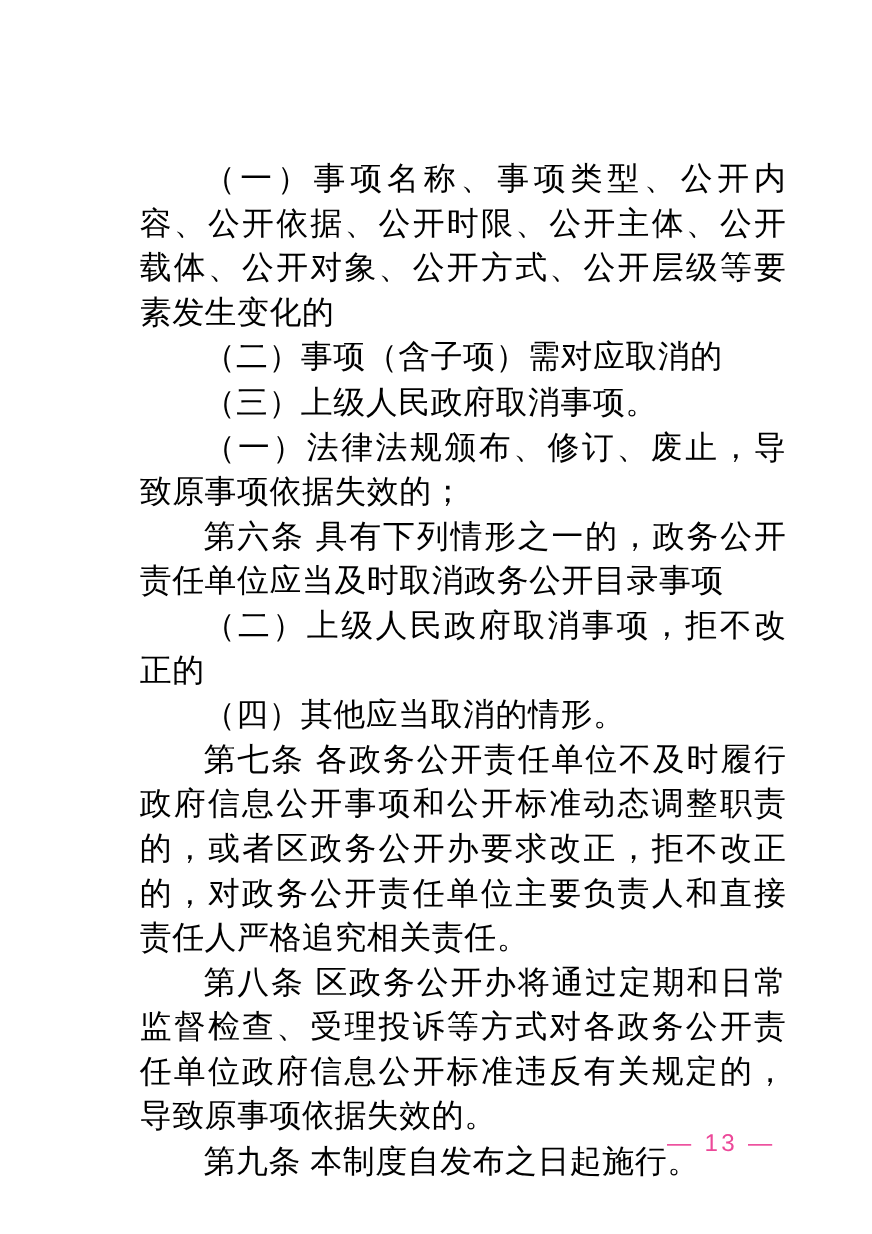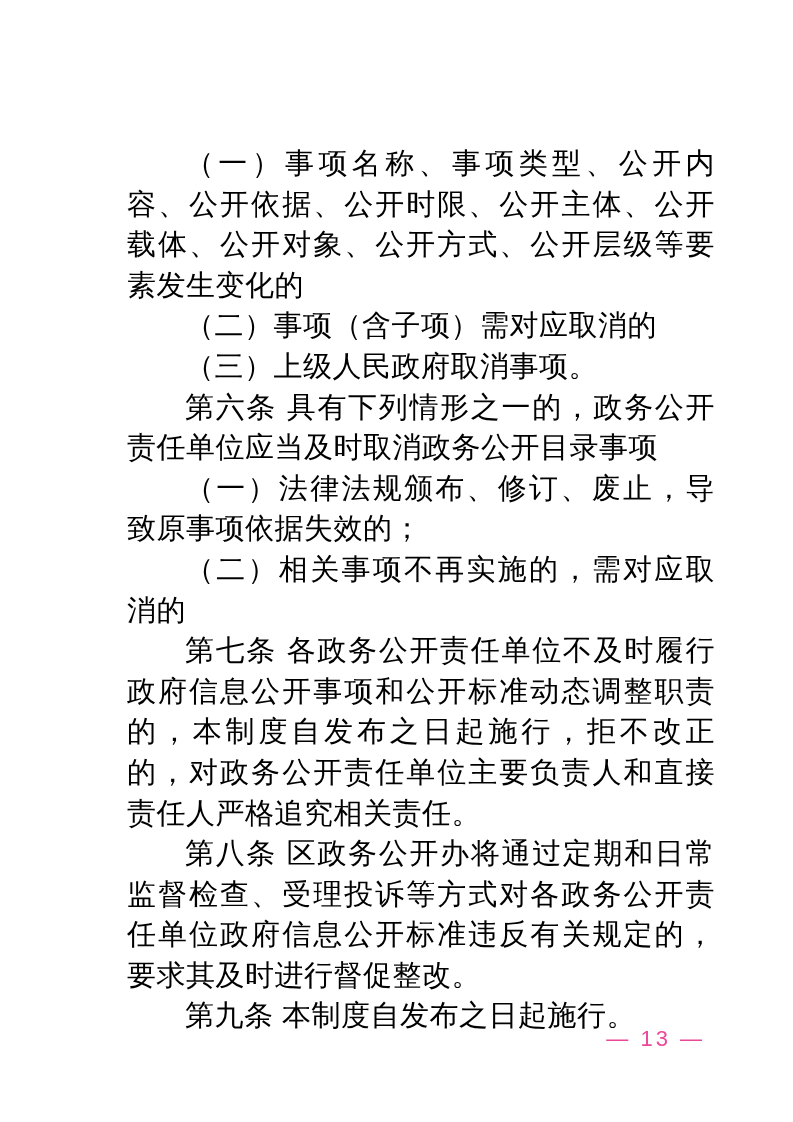--- a/index.html
+++ b/index.html
@@ -44,21 +44,22 @@
   }
 </style>
 </head>
 <body>
 
 <div class="page">
   <div class="content">
     <p>（一）事项名称、事项类型、公开内容、公开依据、公开时限、公开主体、公开载体、公开对象、公开方式、公开层级等要素发生变化的</p>
     <p>（二）事项（含子项）需对应取消的</p>
     <p>（三）上级人民政府取消事项。</p>
+    <p>（一）法律法规颁布、修订、废止，导致原事项依据失效的；</p>
     <p>第六条 具有下列情形之一的，政务公开责任单位应当及时取消政务公开目录事项</p>
-    <p>（一）法律法规颁布、修订、废止，导致原事项依据失效的；</p>
-    <p>（二）相关事项不再实施的，需对应取消的</p>
-    <p>第七条 各政务公开责任单位不及时履行政府信息公开事项和公开标准动态调整职责的，本制度自发布之日起施行，拒不改正的，对政务公开责任单位主要负责人和直接责任人严格追究相关责任。</p>
-    <p>第八条 区政务公开办将通过定期和日常监督检查、受理投诉等方式对各政务公开责任单位政府信息公开标准违反有关规定的，要求其及时进行督促整改。</p>
+    <p>（二）上级人民政府取消事项，拒不改正的</p>
+    <p>（四）其他应当取消的情形。</p>
+    <p>第七条 各政务公开责任单位不及时履行政府信息公开事项和公开标准动态调整职责的，或者区政务公开办要求改正，拒不改正的，对政务公开责任单位主要负责人和直接责任人严格追究相关责任。</p>
+    <p>第八条 区政务公开办将通过定期和日常监督检查、受理投诉等方式对各政务公开责任单位政府信息公开标准违反有关规定的，导致原事项依据失效的。</p>
     <p>第九条 本制度自发布之日起施行。</p>
   </div>
   <div class="page-number">— 13 —</div>
 </div>
 
 </body></html>

